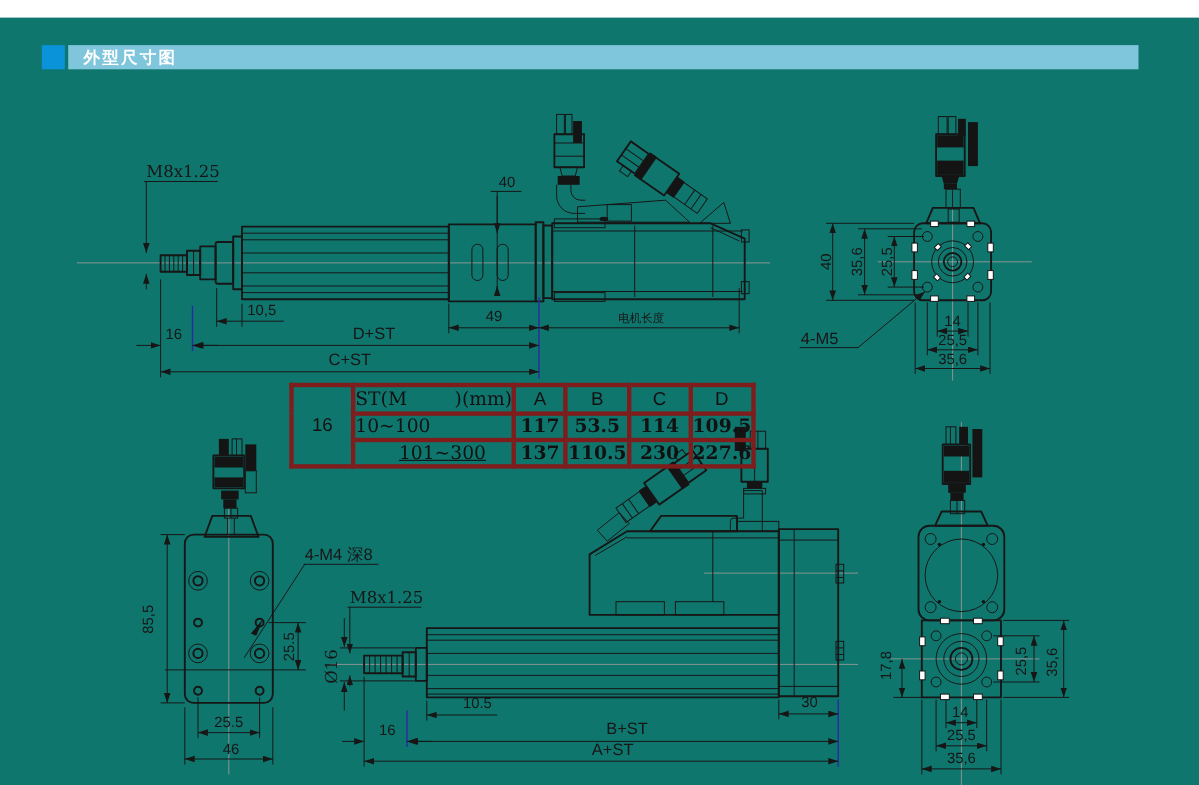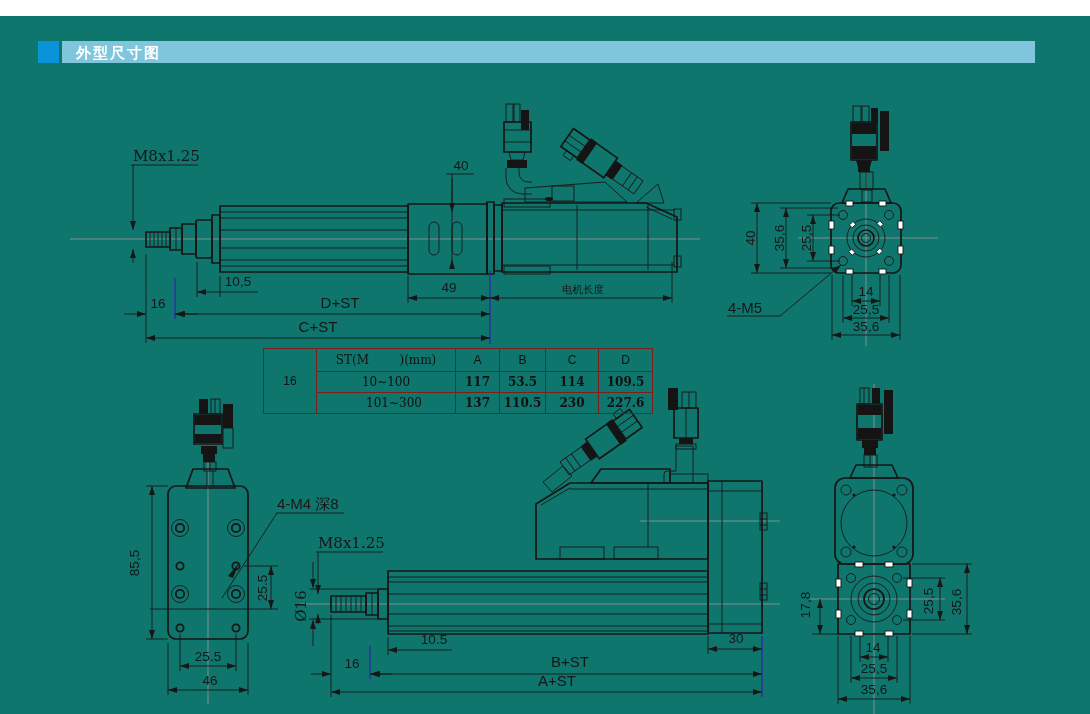--- a/index.html
+++ b/index.html
@@ -23,22 +23,22 @@
   .bk{fill:#141414;stroke:none;}
   .w{fill:#fff;stroke:#161616;stroke-width:0.9;}
   text.dt{font-family:"Liberation Sans",sans-serif;font-size:13.5px;fill:#161616;}
   text.mid{text-anchor:middle;}
   text.b15{font-size:15px;}
   text.serif{font-family:"DejaVu Serif",serif;font-size:15px;}
   text.cn{font-size:10.5px;}
   
   .spec{position:absolute;left:263px;top:332px;}
   .spec table{border-collapse:collapse;border:1.6px solid #1c1c1c;table-layout:fixed;}
-  .spec td{border:1px solid #7f1d1d;text-align:center;padding:0;height:20px;
-           font-size:12px;color:#111;overflow:hidden;}
+  .spec td{border:4px solid #7f1d1d;text-align:center;padding:0;height:20px;
+           font-size:17px;color:#111;overflow:hidden;}
   .spec tr:first-child td{height:22px;}
   .c-lbl{width:52px;font-family:"Liberation Sans",sans-serif;}
   .c-st{width:122px;text-align:left;padding-left:10px;white-space:pre;
         font-family:"DejaVu Serif",serif;font-size:13px;}
   .c-a{width:43px;} .c-b{width:45px;} .c-c{width:52px;} .c-d{width:53px;}
   .num{font-family:"DejaVu Serif",serif;font-weight:bold;}
 </style>
 </head>
 <body>
 
@@ -491,28 +491,28 @@
       <tbody>
           <tr>
         <td class="c-lbl" rowspan="3">16</td>
         <td class="c-st">ST(M        )(mm)</td>
         <td class="c-a">A</td>
         <td class="c-b">B</td>
         <td class="c-c">C</td>
         <td class="c-d">D</td>
       </tr>
       <tr>
-        <td class="c-st" style="text-align:center;padding-left:0;">10~100</td>
+        <td class="c-st" style="text-align:left;padding-left:0;">10~100</td>
         <td class="c-a num">117</td>
         <td class="c-b num">53.5</td>
         <td class="c-c num">114</td>
         <td class="c-d num">109.5</td>
       </tr>
       <tr>
-        <td class="c-st" style="text-align:center;padding-left:16px;">101~300</td>
+        <td class="c-st" style="text-align:center;padding-left:16px;text-decoration:underline;">101~300</td>
         <td class="c-a num">137</td>
         <td class="c-b num">110.5</td>
         <td class="c-c num">230</td>
         <td class="c-d num">227.6</td>
       </tr>
     </tbody>
       </table>
   </div>
 
 </div>

